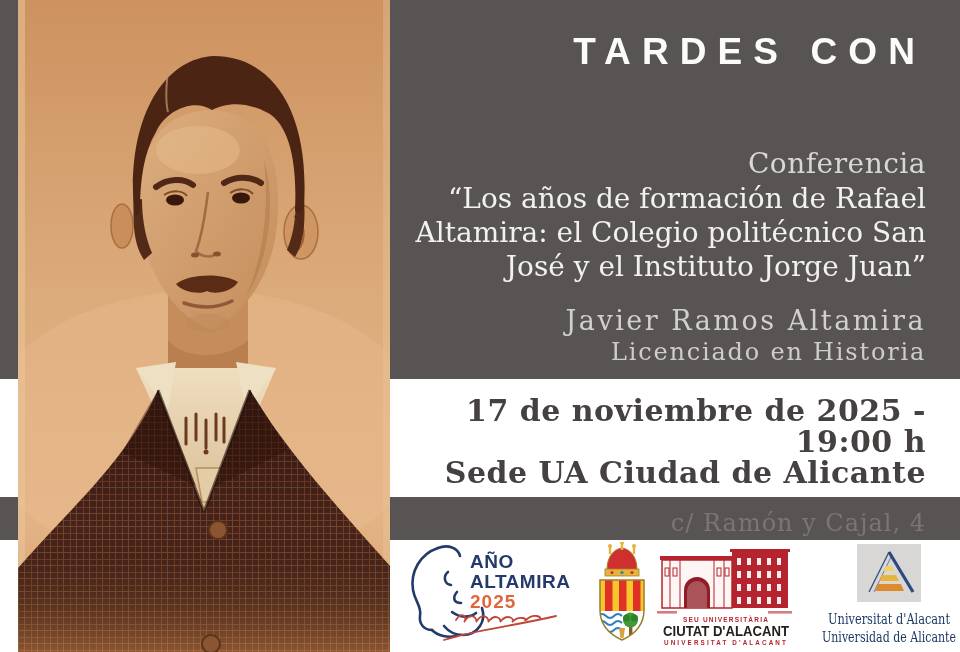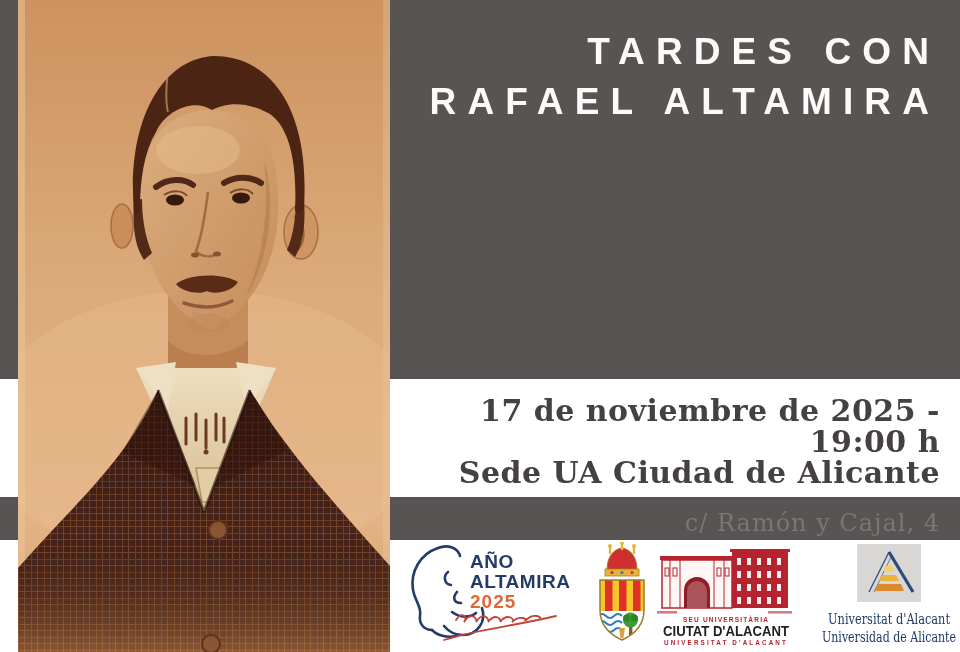--- a/index.html
+++ b/index.html
@@ -2,21 +2,21 @@
 <html><head>
 <meta charset="utf-8">
 <style>
   html,body{margin:0;padding:0;background:#ffffff;}
   .poster{position:relative;width:960px;height:652px;background:#ffffff;overflow:hidden;
           font-family:"DejaVu Serif","Liberation Serif",serif;}
   .band{position:absolute;left:0;width:960px;background:#585454;}
   .band-top{top:0;height:379px;}
   .band-mid{top:497px;height:43px;}
   .photo-wrap{position:absolute;left:18px;top:0;width:372px;height:652px;}
-  .rtext{position:absolute;left:400px;right:0;text-align:right;padding-right:20px;}
+  .rtext{position:absolute;left:400px;right:0;text-align:right;padding-right:34px;}
   .title-block{top:27px;color:#fcfbfa;font-family:"Liberation Sans","DejaVu Sans",sans-serif;
                font-weight:bold;font-size:37px;line-height:50px;letter-spacing:0.30em;}
   .conf-block{top:146px;}
   .conf-label{font-size:28px;color:#d9d7d4;letter-spacing:0.5px;line-height:36px;}
   .quote-line{font-size:28px;color:#f3f1ee;line-height:34px;}
   .speaker{font-size:27px;color:#d2d0cd;letter-spacing:2.5px;line-height:32px;margin-top:21px;}
   .speaker-cred{font-size:24px;color:#cfcdca;letter-spacing:1.8px;line-height:30px;}
   .date-block{top:395px;color:#454140;}
   .date-line{font-size:30px;font-weight:bold;line-height:31px;letter-spacing:0.5px;}
   .addr-line{font-size:24px;font-weight:normal;color:#7b7673;line-height:30px;letter-spacing:1px;margin-top:20px;}
@@ -127,23 +127,30 @@
       <path d="M140,390 L104,452 L178,486 Z" fill="#2e1209" opacity="0.45"></path>
       <path d="M232,390 L270,450 L198,486 Z" fill="#2e1209" opacity="0.45"></path>
       <path d="M140,390 L186,512 M232,390 L186,512" stroke="#200d06" stroke-width="3" fill="none" opacity="0.6"></path>
       <circle cx="200" cy="530" r="9" fill="#8a5532" stroke="#5d3319" stroke-width="2"></circle>
       <circle cx="193" cy="644" r="9" fill="#8a5532" stroke="#5d3319" stroke-width="2"></circle>
     </svg>
   </div>
 
   <div class="rtext title-block">
     <div>TARDES CON</div>
-    <div>RAFAEL ALTAMIRA</div>
-  </div>
-
+  </div>
+
+  <div class="rtext conf-block">
+    <div class="conf-label">Conferencia</div>
+    <div class="quote-line">“Los años de formación de Rafael</div>
+    <div class="quote-line">Altamira: el Colegio politécnico San</div>
+    <div class="quote-line">José y el Instituto Jorge Juan”</div>
+    <div class="speaker">Javier Ramos Altamira</div>
+    <div class="speaker-cred">Licenciado en Historia</div>
+  </div>
 
   <div class="rtext date-block">
     <div class="date-line">17 de noviembre de 2025 - 19:00 h</div>
     <div class="date-line">Sede UA Ciudad de Alicante</div>
     <div class="addr-line">c/ Ramón y Cajal, 4</div>
   </div>
 
   <div class="logos">
 
     <svg class="logo logo-ano" width="186" height="106" viewBox="0 0 186 106">

